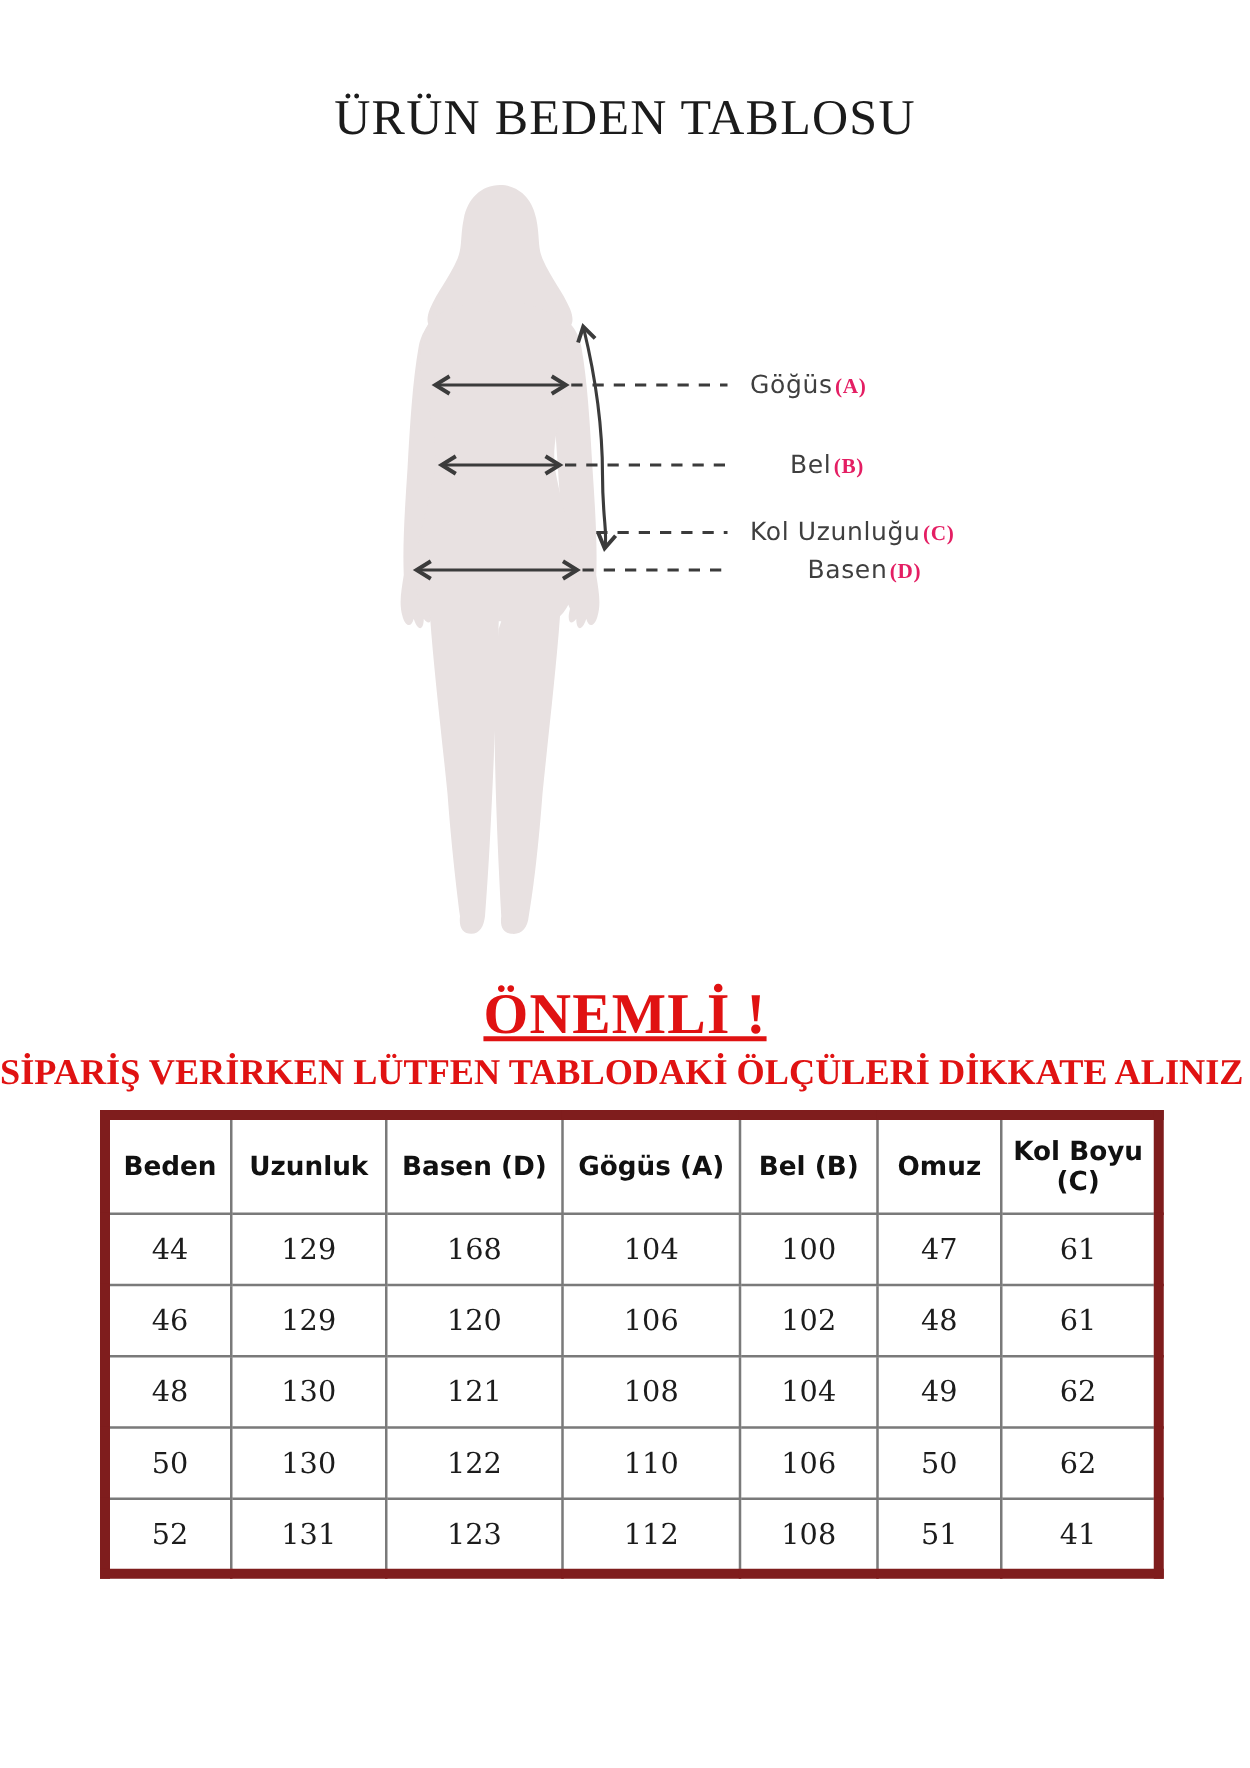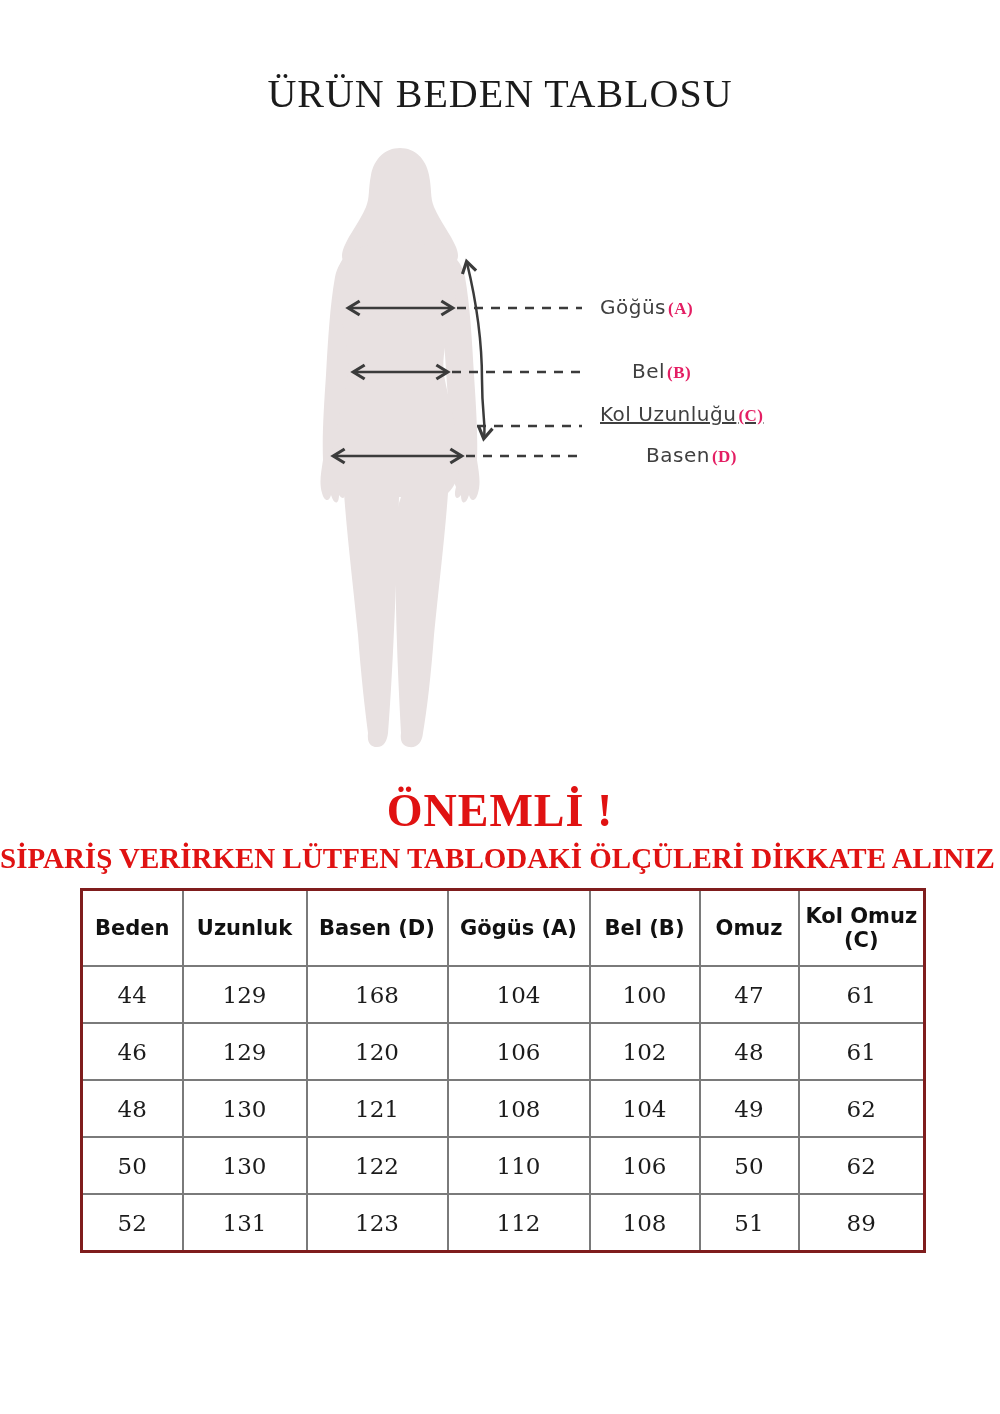--- a/index.html
+++ b/index.html
@@ -12,40 +12,40 @@
 
   #figure-wrap{position:absolute;left:280px;top:135px;width:480px;height:630px;}
   #figure-wrap svg{display:block;}
 
   .measure-label{position:absolute;font-family:"DejaVu Sans",sans-serif;
       font-size:20px;color:#3f3f3f;letter-spacing:0.5px;white-space:nowrap;text-align:center;}
   .measure-label .code{font-family:"Liberation Serif",serif;font-weight:bold;
       font-size:17px;margin-left:2px;}
   #label-chest{left:600px;top:295px;}
   #label-waist{left:600px;top:359px;margin-left:32px;}
-  #label-arm{left:600px;top:402px;text-decoration:underline;}
+  #label-arm{left:600px;top:413px;}
   #label-hip{left:600px;top:443px;margin-left:46px;}
 
   .notice-heading{position:absolute;left:0;top:784px;width:1000px;text-align:center;
       font-family:"Liberation Serif",serif;font-weight:bold;font-size:46px;
-      letter-spacing:1px;}
+      letter-spacing:1px;text-decoration:underline;}
   .notice-sub{position:absolute;left:0;top:842px;width:1000px;text-align:center;
       font-family:"Liberation Serif",serif;font-weight:bold;font-size:29px;
       letter-spacing:0px;white-space:nowrap;}
 
   table.size-table{position:absolute;left:80px;top:888px;width:843px;
       border-collapse:collapse;table-layout:fixed;}
   table.size-table th,table.size-table td{
       border:2px solid #7a7a7a;text-align:center;vertical-align:middle;
       padding:0;background:#ffffff;}
   table.size-table th{height:74px;font-family:"DejaVu Sans",sans-serif;
       font-weight:bold;font-size:21px;color:#111;line-height:1.15;}
   table.size-table td{height:55px;font-family:"DejaVu Serif",serif;
       font-size:23px;color:#1c1c1c;}
-  table.size-table{border:3px solid #7f1d1d;}
+  table.size-table{border:8px solid #7f1d1d;}
 </style>
 </head>
 <body>
 
 <div id="page">
 
   <div class="page-title">ÜRÜN BEDEN TABLOSU</div>
 
   <div id="figure-wrap">
     <svg width="480" height="630" viewBox="0 0 480 630">
@@ -133,21 +133,21 @@
       <col style="width:126px">
     </colgroup>
     <thead>
       <tr>
         <th>Beden</th>
         <th>Uzunluk</th>
         <th>Basen (D)</th>
         <th>Gögüs (A)</th>
         <th>Bel (B)</th>
         <th>Omuz</th>
-        <th>Kol Omuz (C)</th>
+        <th>Kol Boyu (C)</th>
       </tr>
     </thead>
     <tbody>
       <tr>
         <td>44</td>
         <td>129</td>
         <td>168</td>
         <td>104</td>
         <td>100</td>
         <td>47</td>
@@ -180,17 +180,17 @@
         <td>50</td>
         <td>62</td>
       </tr>
       <tr>
         <td>52</td>
         <td>131</td>
         <td>123</td>
         <td>112</td>
         <td>108</td>
         <td>51</td>
-        <td>89</td>
+        <td>41</td>
       </tr>
     </tbody>
   </table>
 </div>
 
 </body></html>

